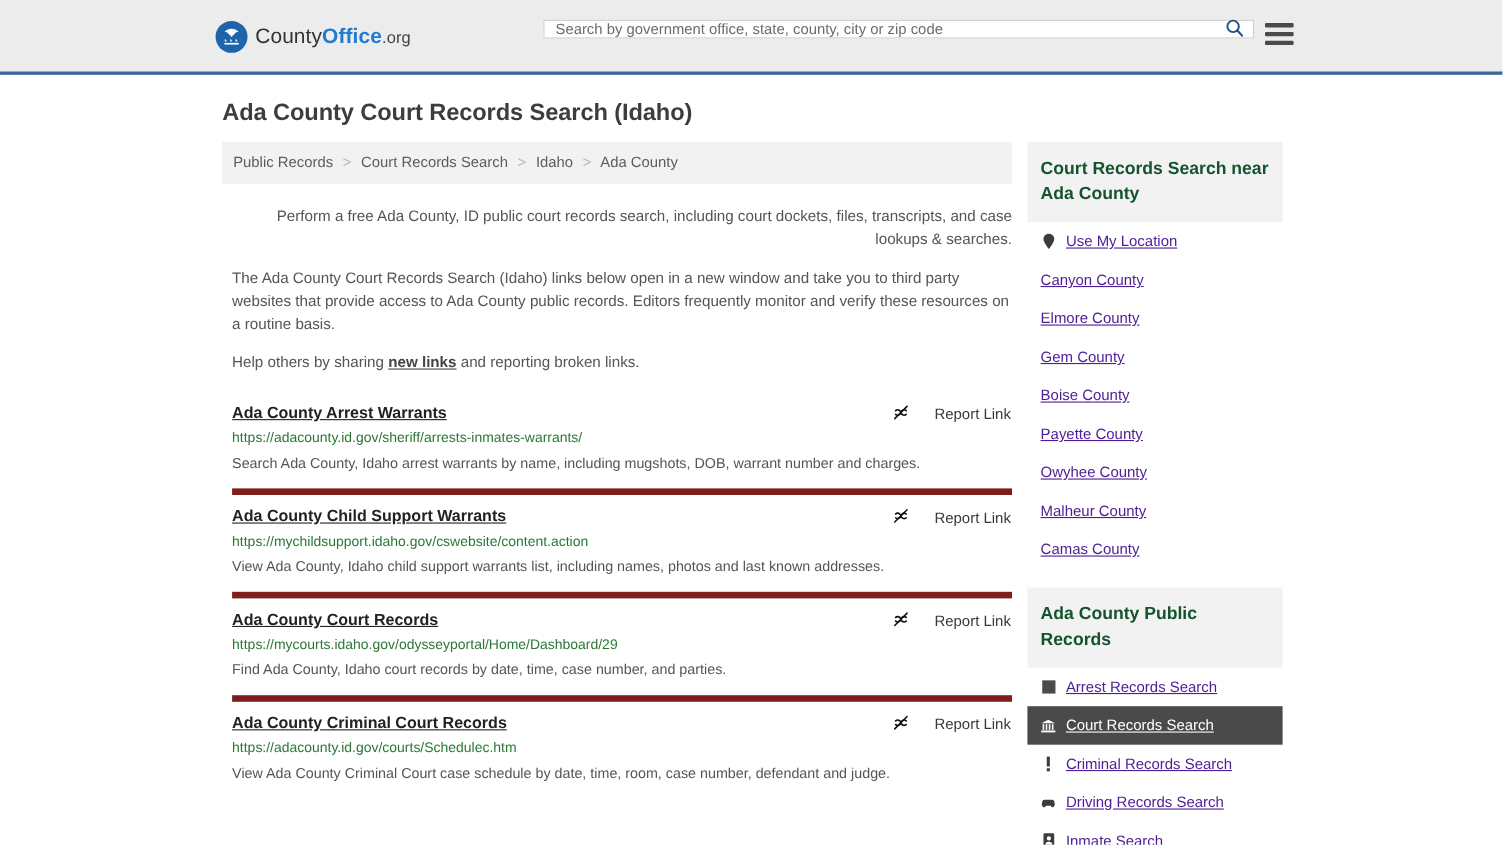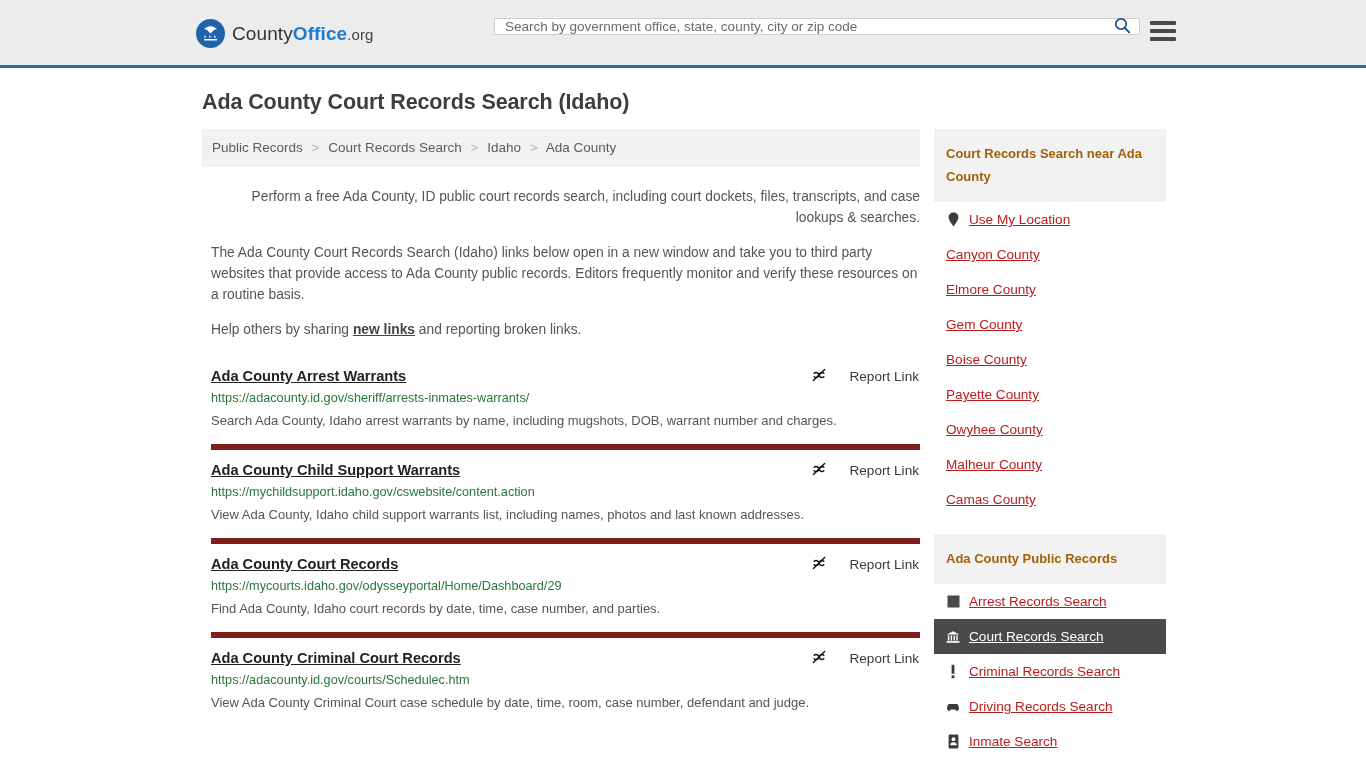--- a/index.html
+++ b/index.html
@@ -195,37 +195,37 @@
     color: #555555;
     line-height: 25px;
     margin-top: 2px;
     max-width: 712px;
   }
 
   
   .side-card-head {
     background: #f2f2f2;
     padding: 13px 12px 14px 12px;
-    font-size: 13px;
+    font-size: 16px;
     font-weight: bold;
-    color: #a16207;
+    color: #14532d;
     line-height: 23px;
   }
   .side-list { margin: 0; padding: 0; list-style: none; }
   .side-list li {
     display: flex;
     align-items: center;
     gap: 9px;
     padding: 9px 12px;
     font-size: 13.6px;
     line-height: 17px;
   }
   .side-list li.plain { padding-left: 12px; }
   .side-list a {
-    color: #b91c1c;
+    color: #4c1d95;
     text-decoration: underline;
   }
   .side-list li.active {
     background: #4a4a4a;
   }
   .side-list li.active a { color: #ffffff; }
   .side-icon {
     width: 14px; height: 16px;
     flex: none;
     display: flex;

